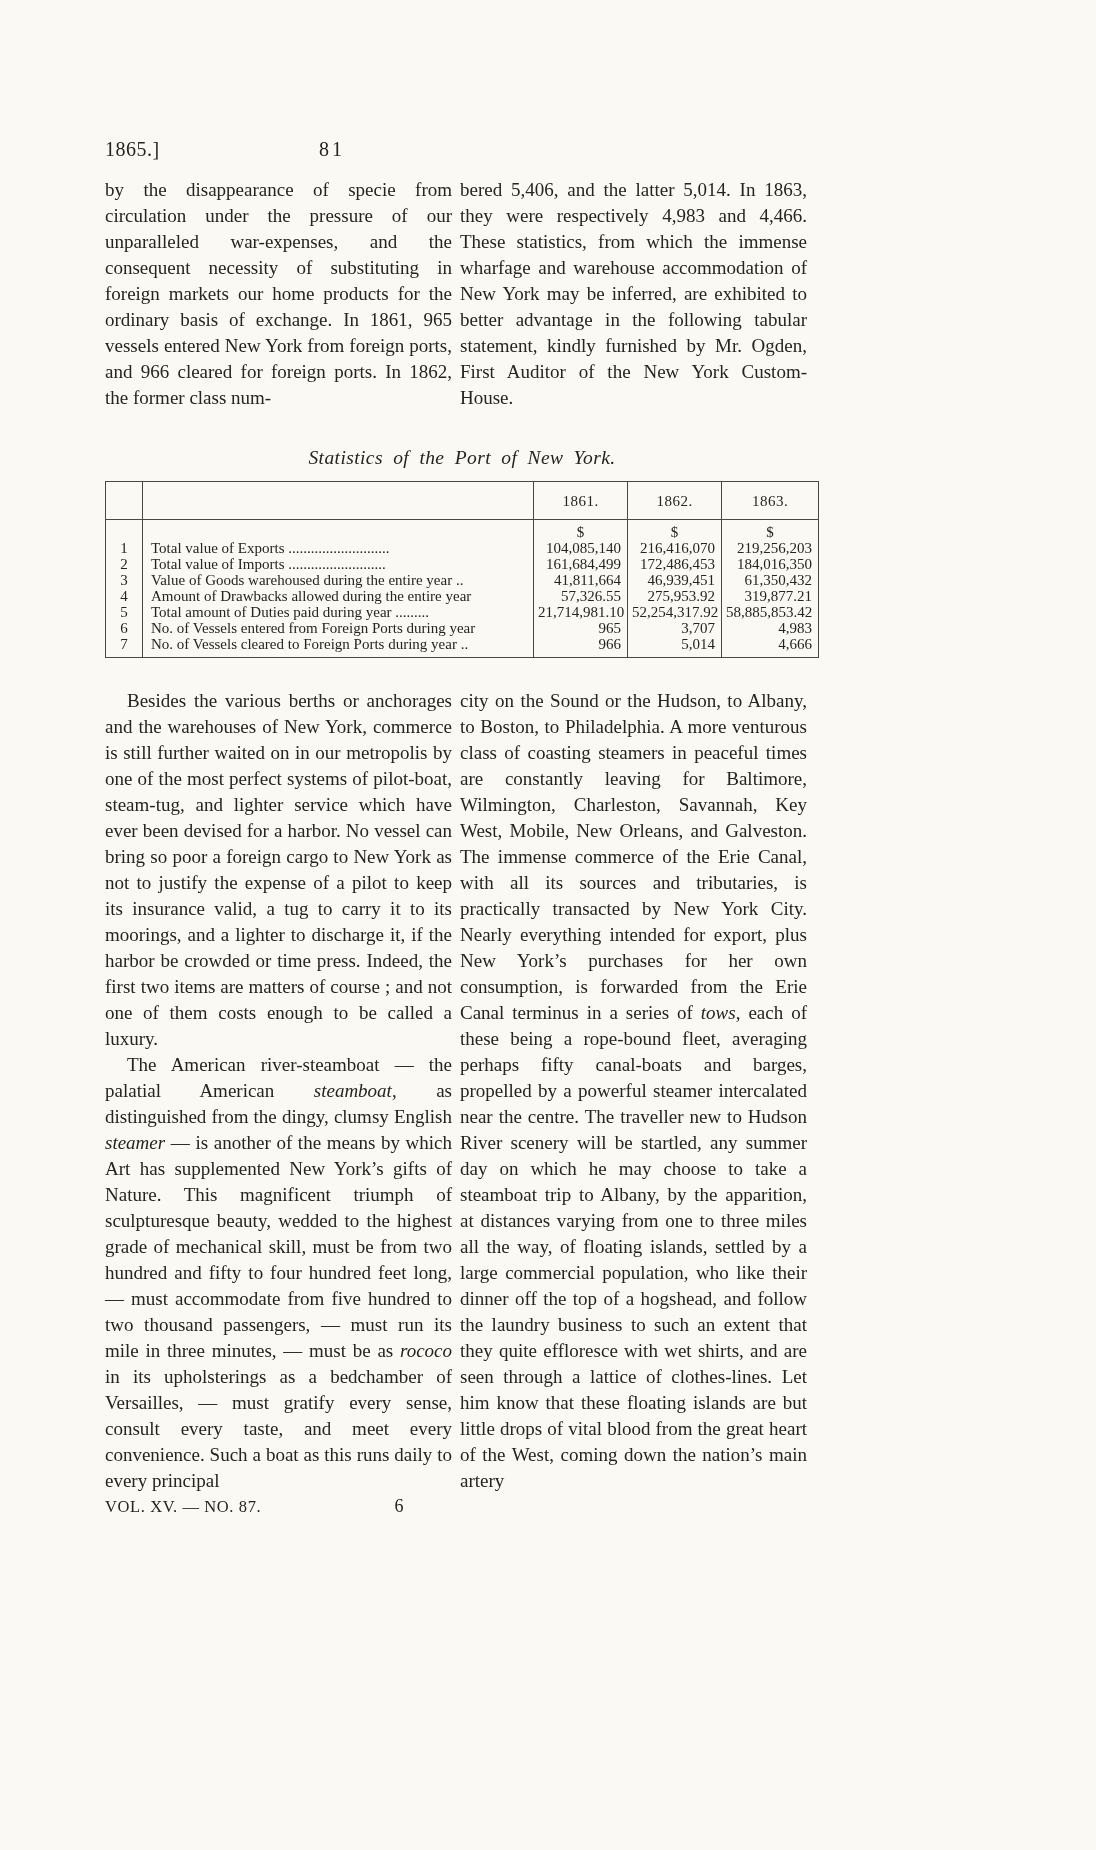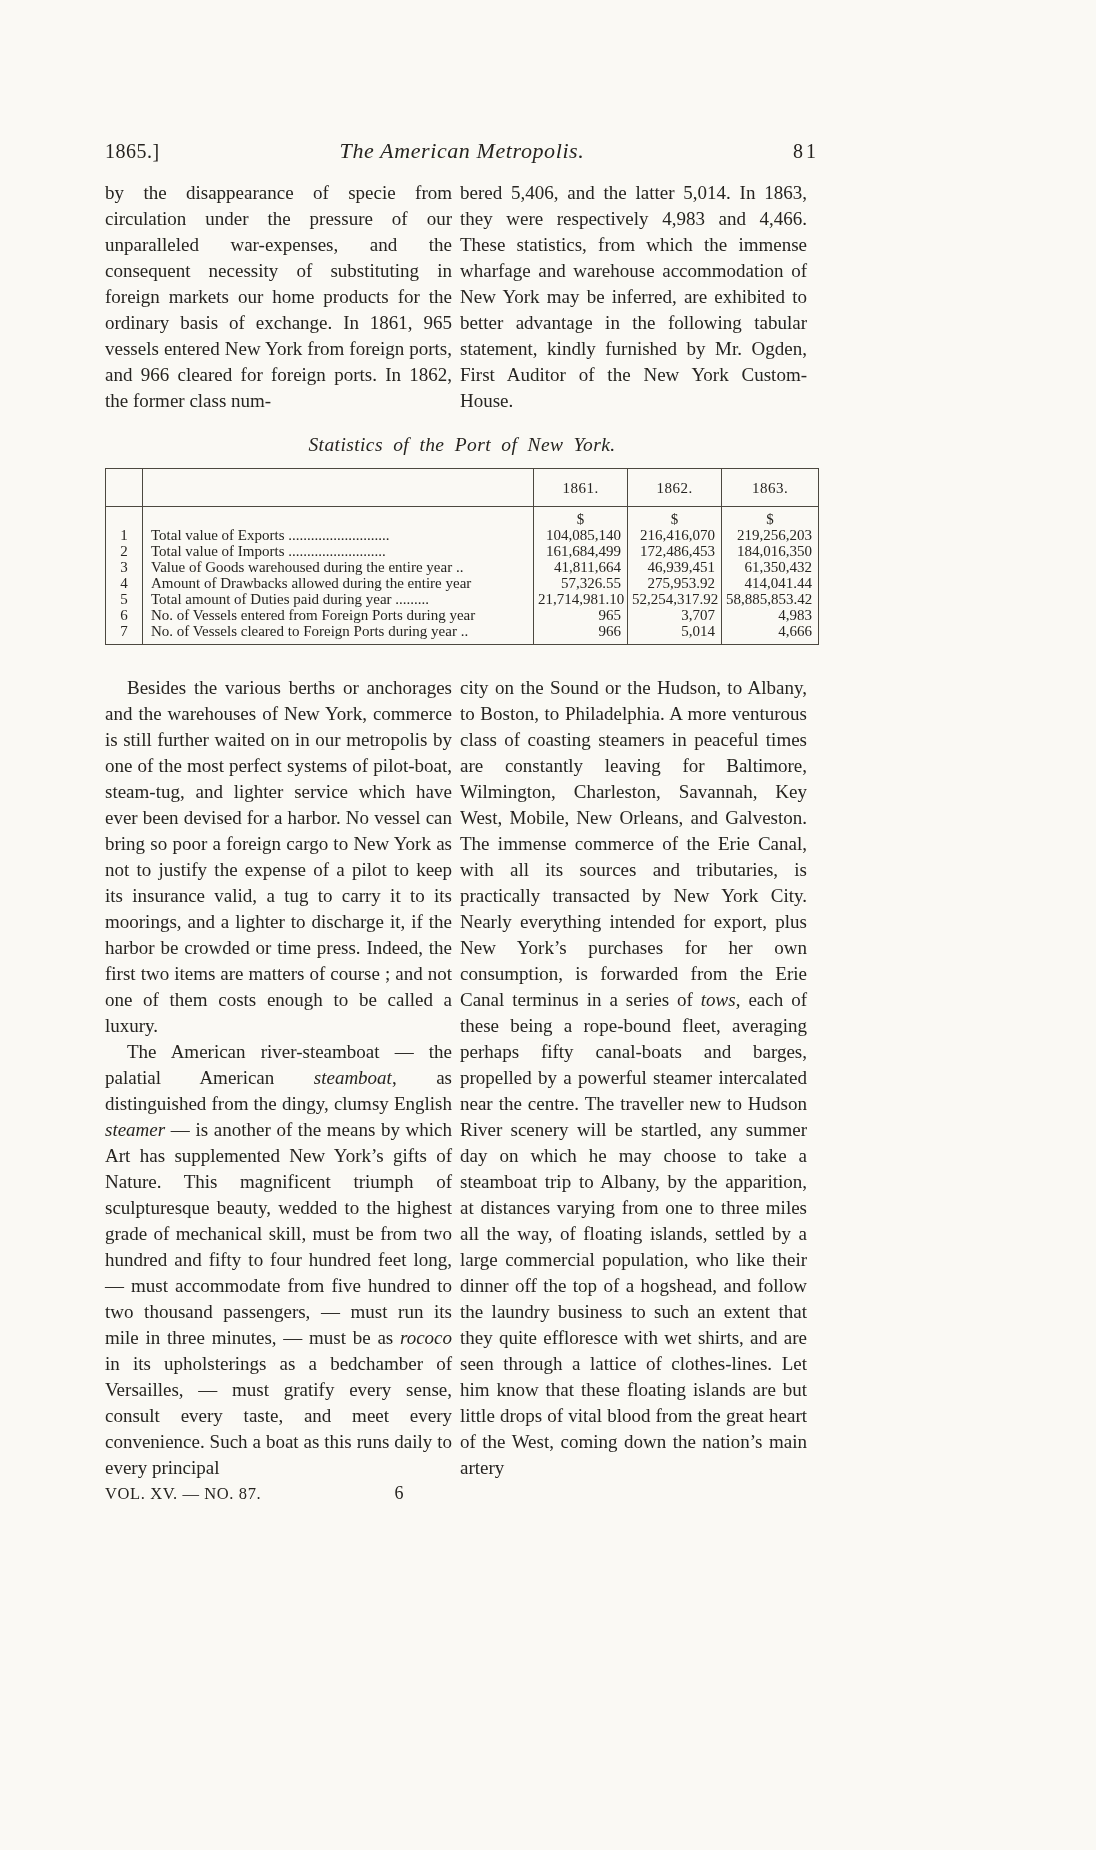--- a/index.html
+++ b/index.html
@@ -42,21 +42,21 @@
     margin: 0;
     font-size: 19px;
     line-height: 26px;
     text-align: justify;
     text-justify: inter-word;
   }
   .col p.indent { text-indent: 22px; }
   .col p + p { margin-top: 0; }
   
   .table-caption {
-    margin-top: 20px;
+    margin-top: 36px;
     text-align: center;
     font-style: italic;
     font-size: 19.5px;
     word-spacing: 5px;
     letter-spacing: 0.4px;
   }
   
   .stat-table {
     margin-top: 12px;
     border-collapse: collapse;
@@ -98,21 +98,20 @@
   .footer-sig { margin-left: auto; margin-right: 48px; font-size: 18px; }
   i { font-style: italic; }
 </style>
 </head>
 <body>
 
 <div class="content">
 
   <div class="running-head">
     <span class="rh-year">1865.]</span>
-    <span class="rh-title">The American Metropolis.</span>
     <span class="rh-page">81</span>
   </div>
 
   <div class="twocol">
     <div class="col">
       <p>by the disappearance of specie from circulation under the pressure of our unparalleled war-expenses, and the consequent necessity of substituting in foreign markets our home products for the ordinary basis of exchange. In 1861, 965 vessels entered New York from foreign ports, and 966 cleared for foreign ports.  In 1862, the former class num-</p>
     </div>
     <div class="col">
       <p>bered 5,406, and the latter 5,014.  In 1863, they were respectively 4,983 and 4,466.  These statistics, from which the immense wharfage and warehouse accommodation of New York may be inferred, are exhibited to better advantage in the following tabular statement, kindly furnished by Mr. Ogden, First Auditor of the New York Custom-House.</p>
     </div>
@@ -157,21 +156,21 @@
         <td class="c-label">Value of Goods warehoused during the entire year ..</td>
         <td class="c-y1 val">41,811,664</td>
         <td class="c-y2 val">46,939,451</td>
         <td class="c-y3 val">61,350,432</td>
       </tr>
       <tr>
         <td class="c-num">4</td>
         <td class="c-label">Amount of Drawbacks allowed during the entire year</td>
         <td class="c-y1 val">57,326.55</td>
         <td class="c-y2 val">275,953.92</td>
-        <td class="c-y3 val">414,041.44</td>
+        <td class="c-y3 val">319,877.21</td>
       </tr>
       <tr>
         <td class="c-num">5</td>
         <td class="c-label">Total amount of Duties paid during year .........</td>
         <td class="c-y1 val">21,714,981.10</td>
         <td class="c-y2 val">52,254,317.92</td>
         <td class="c-y3 val">58,885,853.42</td>
       </tr>
       <tr>
         <td class="c-num">6</td>

